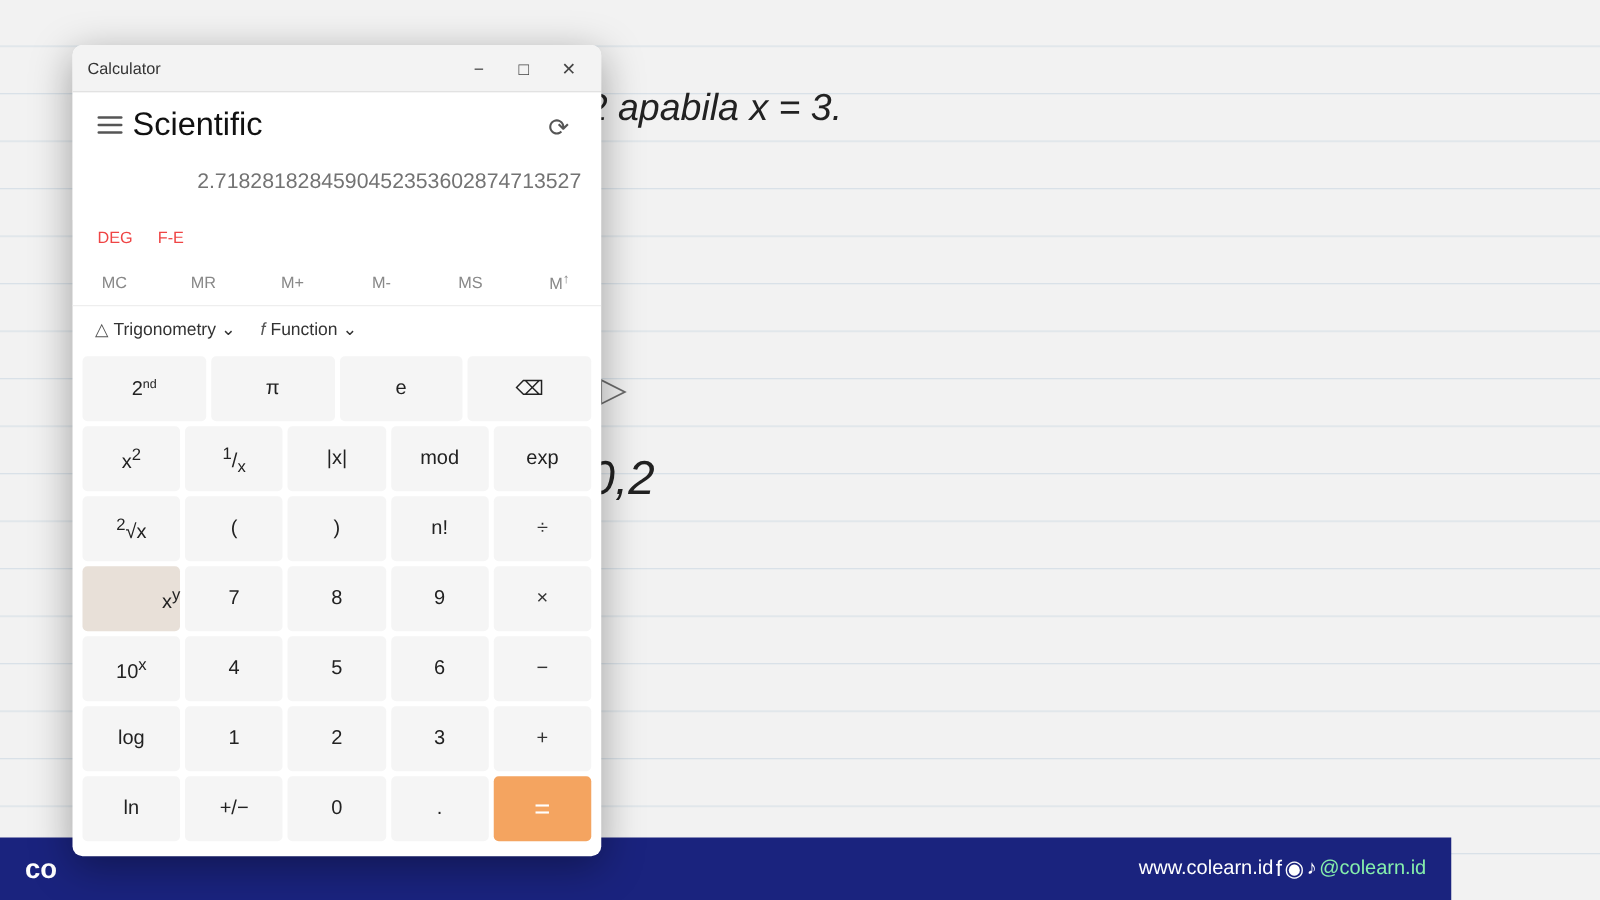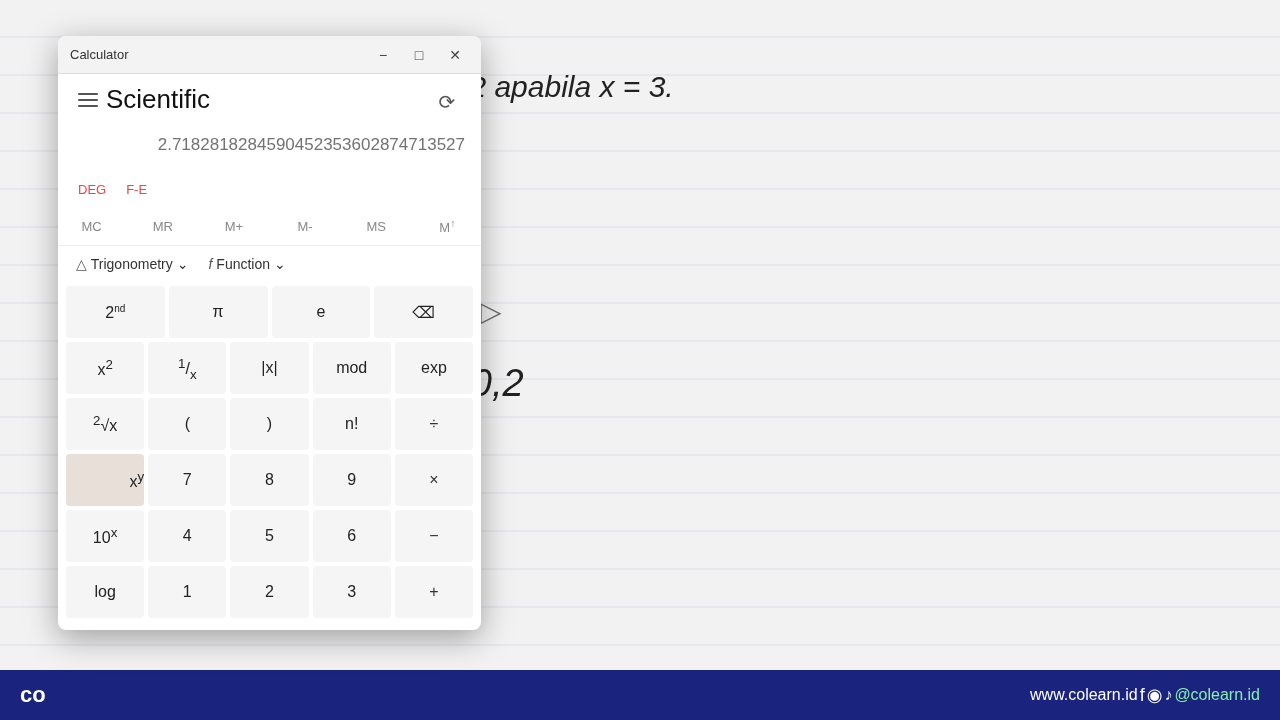--- a/index.html
+++ b/index.html
@@ -51,21 +51,21 @@
       font-size: 38px;
       color: #222;
       margin: 20px 0 0 80px;
       font-style: italic;
     }
 
     .bottom-bar {
       position: absolute;
       bottom: 0;
       left: 0;
-      width: 1280px;
+      width: 1161px;
       height: 50px;
       background: #1a237e;
       display: flex;
       align-items: center;
       justify-content: space-between;
       padding: 0 20px;
       z-index: 1;
     }
 
     .bottom-bar .logo-text {
@@ -426,15 +426,22 @@
     </div>
 
     <div class="btn-row">
       <button class="calc-btn">log</button>
       <button class="calc-btn">1</button>
       <button class="calc-btn">2</button>
       <button class="calc-btn">3</button>
       <button class="calc-btn operator-btn">+</button>
     </div>
 
+    <div class="btn-row">
+      <button class="calc-btn">ln</button>
+      <button class="calc-btn">+/−</button>
+      <button class="calc-btn">0</button>
+      <button class="calc-btn">.</button>
+      <button class="calc-btn equals-btn">=</button>
+    </div>
 
   </div>
 </div>
 
 </body></html>

